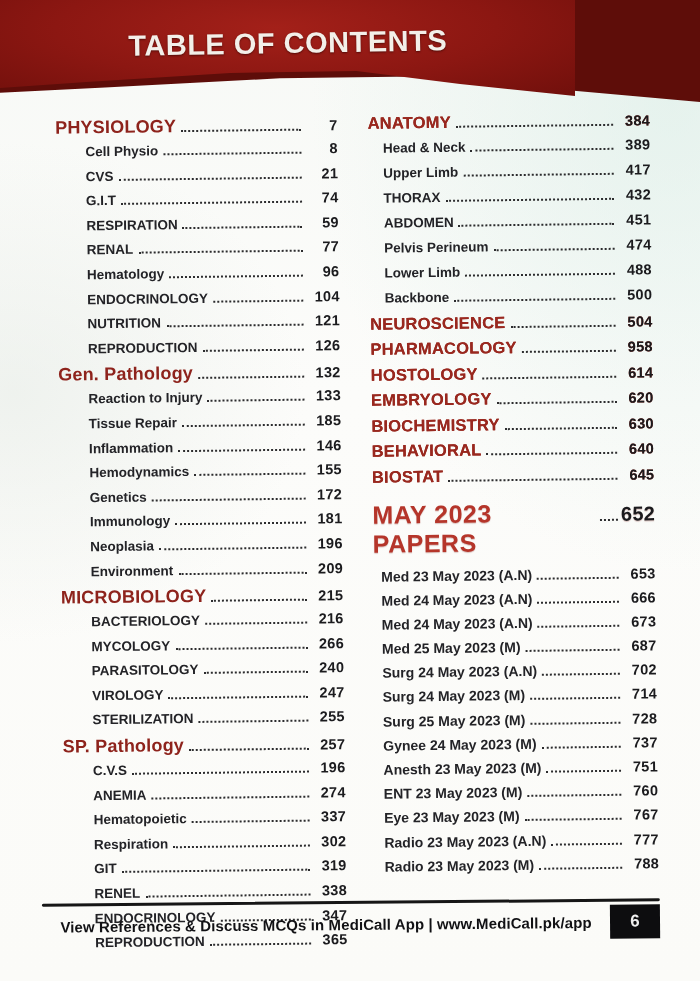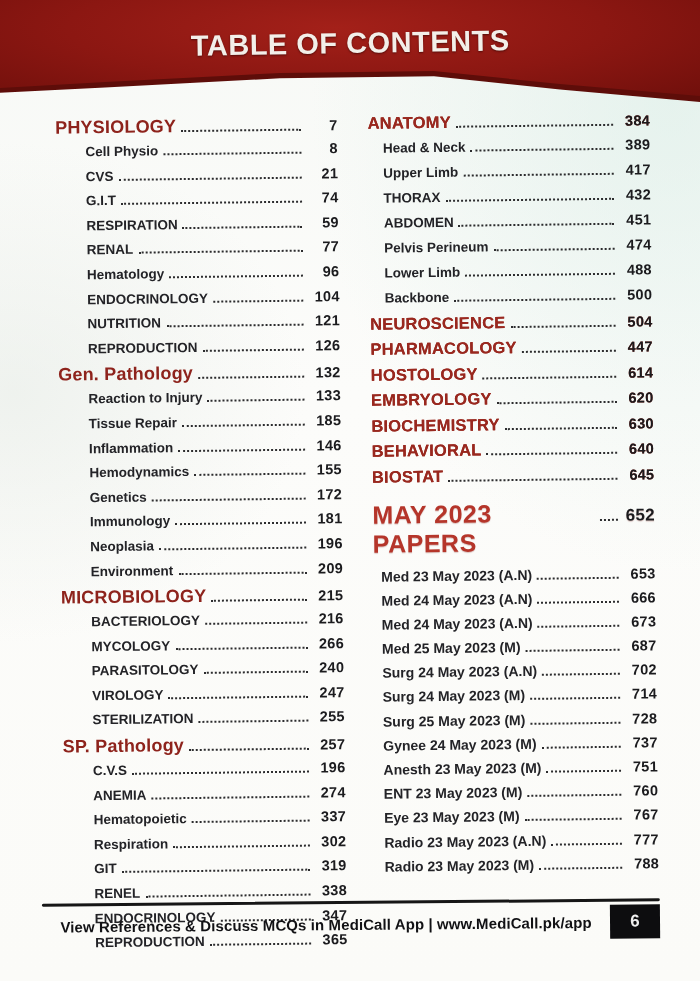--- a/index.html
+++ b/index.html
@@ -6,21 +6,21 @@
   body{
     width:700px;height:981px;overflow:hidden;position:relative;
     font-family:"Liberation Sans","DejaVu Sans",sans-serif;
     background:
       radial-gradient(ellipse at 96% 10%, rgba(214,236,229,.55) 0%, rgba(214,236,229,0) 38%),
       radial-gradient(ellipse at 2% 40%, rgba(225,232,226,.5) 0%, rgba(225,232,226,0) 30%),
       linear-gradient(180deg,#f7f9f6 0%,#fcfcfa 40%,#fbfbf8 100%);
   }
   
   .banner{
-    position:absolute;top:0;left:0;width:700px;height:100px;
+    position:absolute;top:0;left:0;width:575px;height:100px;
     background:radial-gradient(ellipse at 48% 28%, var(--banner-red-light,#a32019) 0%, var(--banner-red,#8c1712) 52%, var(--banner-red-dark,#6f0f0b) 100%);
     clip-path:polygon(0 0,100% 0,100% 96%,80% 84%,62% 71%,40% 73%,15% 82%,0 88%);
   }
   .banner-shadowline{
     position:absolute;top:0;left:0;width:700px;height:103px;z-index:-0;
     background:#5e0d09;
     clip-path:polygon(0 0,100% 0,100% 99%,80% 87%,62% 74%,40% 76%,15% 85%,0 90%);
   }
   .banner h1{
     margin:0;padding-top:27px;text-align:center;
@@ -45,21 +45,21 @@
   .entry{font-size:13.5px;margin-bottom:8.6px;}
   .col-left .entry{padding-left:30px;}
   .col-right .entry{padding-left:15px;margin-bottom:9px;}
   .section{font-size:18px;margin-bottom:5px;color:var(--section-red,#8e231c);letter-spacing:.2px;}
   .col-right .section{font-size:16.5px;margin-bottom:6.5px;color:#99281f;text-shadow:0 0 .4px #99281f;}
   .paper{font-size:14px;padding-left:8px;margin-bottom:8.2px;}
   .big-section{
     font-size:25px;margin:14px 0 10px;color:var(--papers-red,#b5352a);
     letter-spacing:.5px;text-shadow:0 1px 1px rgba(120,20,10,.25);
   }
-  .big-section .pnum{font-size:17px;}
+  .big-section .pnum{font-size:20px;}
   
   .footer{
     position:absolute;left:42px;right:40px;top:901px;
     transform:rotate(-0.5deg);
   }
   .footer-line{height:3px;background:#161616;border-radius:2px;}
   .footer-row{display:flex;align-items:center;margin-top:3px;}
   .footer-text{
     flex:1;text-align:center;font-weight:700;font-size:15px;color:#111114;letter-spacing:.1px;
   }
@@ -336,21 +336,21 @@
 
       <div class="toc-row section">
         <span class="label">NEUROSCIENCE</span>
         <span class="dots"></span>
         <span class="pnum">504</span>
       </div>
 
       <div class="toc-row section">
         <span class="label">PHARMACOLOGY</span>
         <span class="dots"></span>
-        <span class="pnum">447</span>
+        <span class="pnum">958</span>
       </div>
 
       <div class="toc-row section">
         <span class="label">HOSTOLOGY</span>
         <span class="dots"></span>
         <span class="pnum">614</span>
       </div>
 
       <div class="toc-row section">
         <span class="label">EMBRYOLOGY</span>

